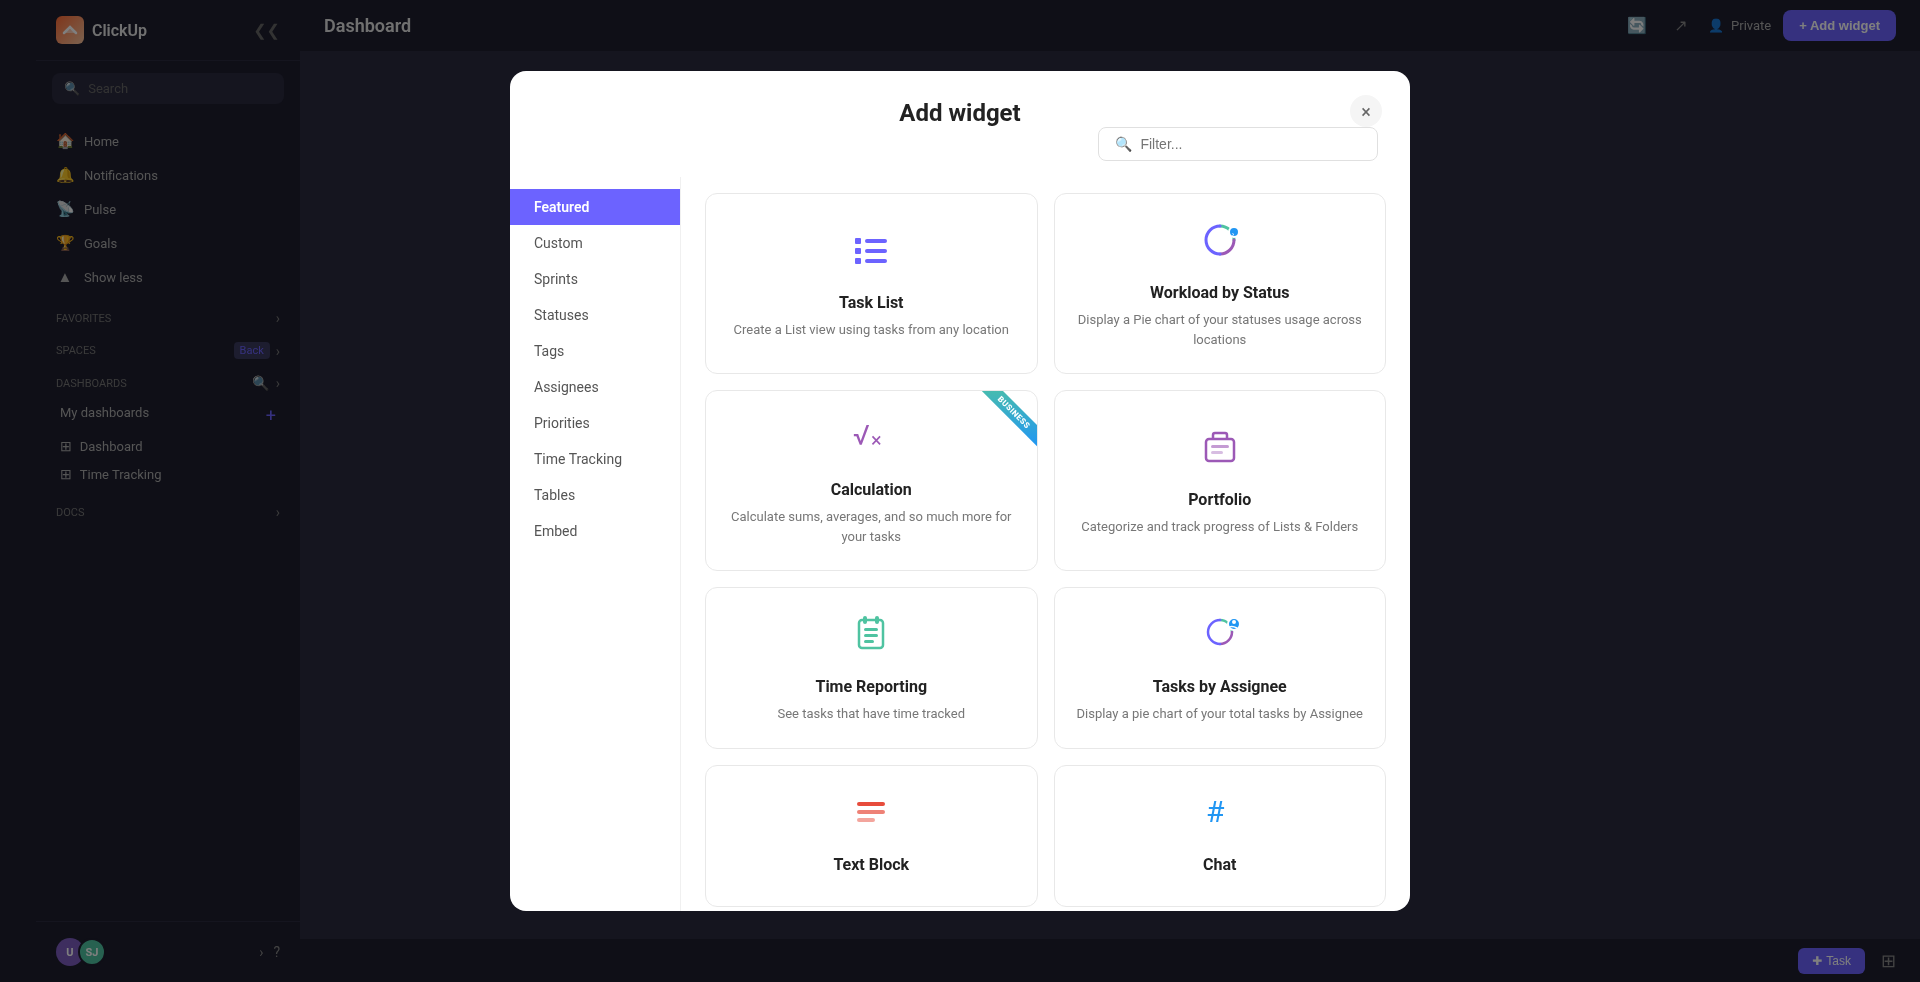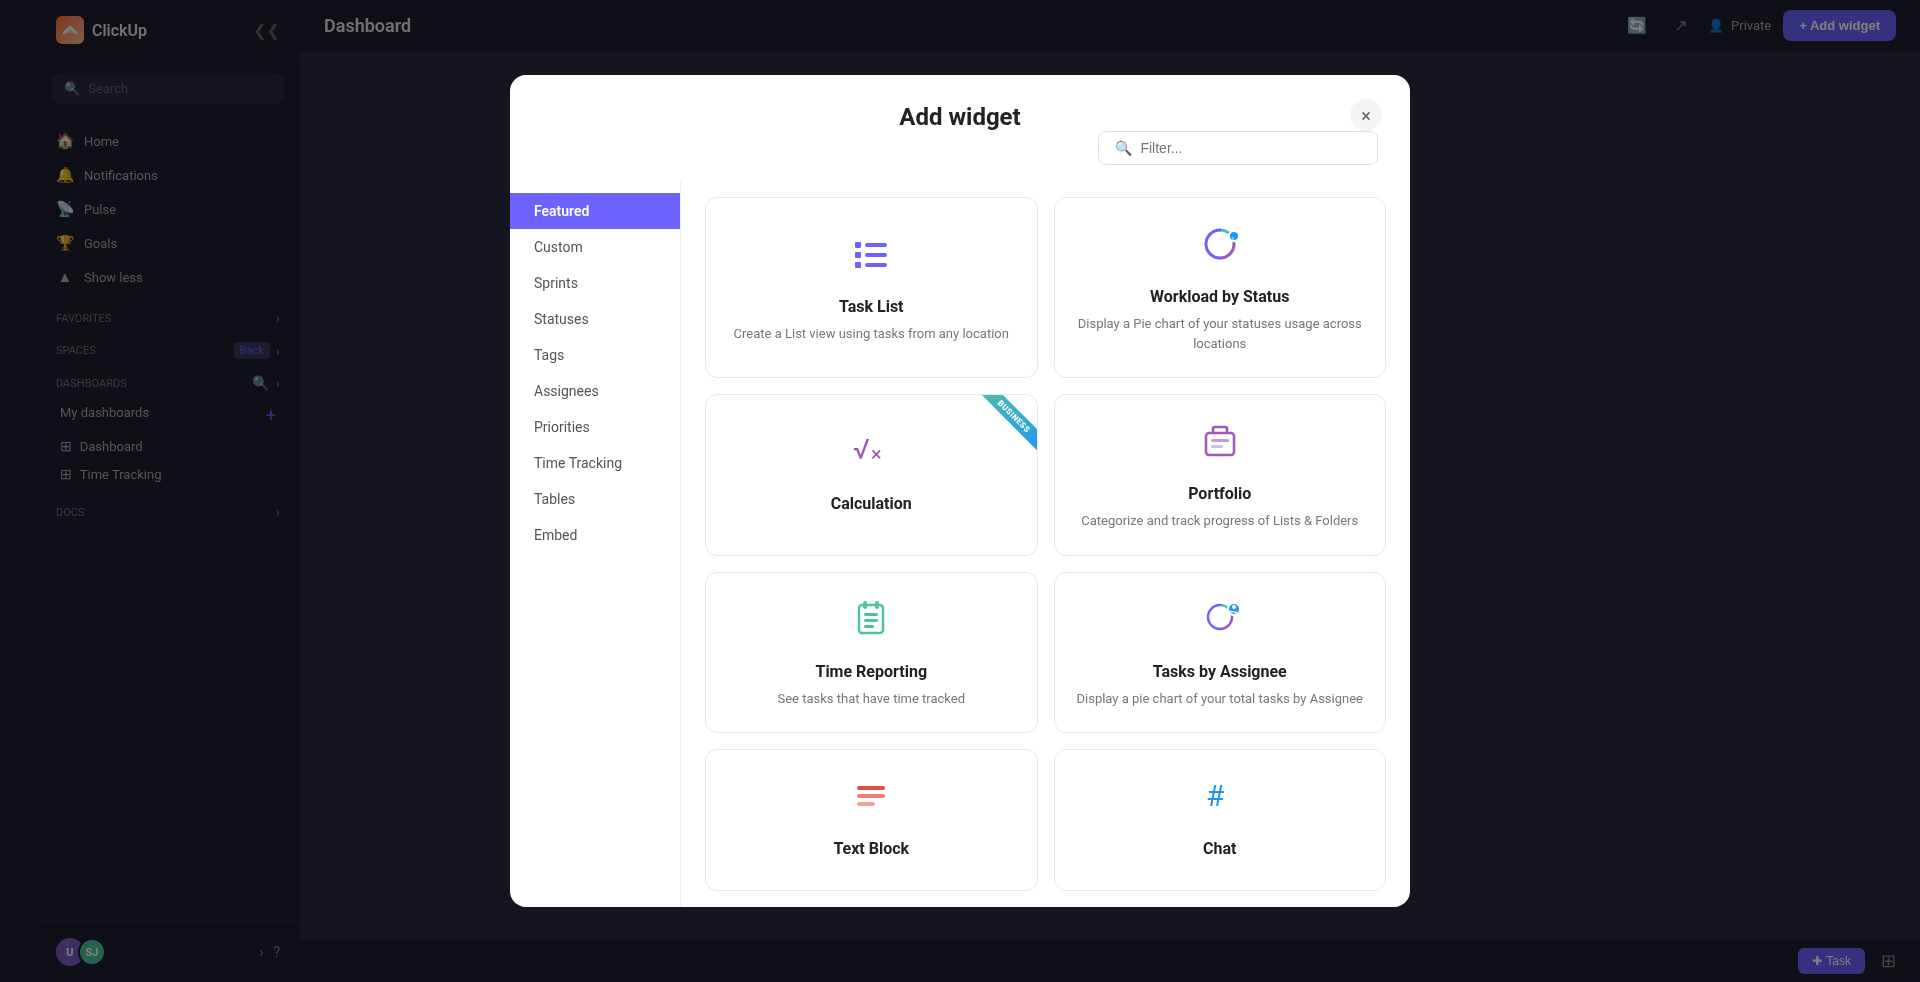--- a/index.html
+++ b/index.html
@@ -480,20 +480,21 @@
         <div class="ribbon-wrap">
           <div class="ribbon">BUSINESS</div>
         </div>
         <div class="widget-icon icon-calc">
           <svg width="44" height="44" viewBox="0 0 44 44" fill="none">
             <text x="4" y="30" font-size="28" fill="#9c59b6">√</text>
             <text x="22" y="32" font-size="20" fill="#9c59b6">×</text>
           </svg>
         </div>
         <div class="widget-name">Calculation</div>
+        <div class="widget-desc">Calculate sums, averages, and so much more for your tasks</div>
       </div>
 
       <div class="widget-card">
         <div class="widget-icon icon-portfolio">
           <svg width="44" height="44" viewBox="0 0 44 44" fill="none">
             <rect x="8" y="14" width="28" height="22" rx="3" stroke="#9c59b6" stroke-width="2.5" fill="none"></rect>
             <path d="M15 14 L15 10 Q15 8 17 8 L27 8 Q29 8 29 10 L29 14" stroke="#9c59b6" stroke-width="2.5" fill="none"></path>
             <rect x="13" y="20" width="18" height="3" rx="1.5" fill="#9c59b6" opacity="0.6"></rect>
             <rect x="13" y="26" width="12" height="3" rx="1.5" fill="#9c59b6" opacity="0.4"></rect>
           </svg>

